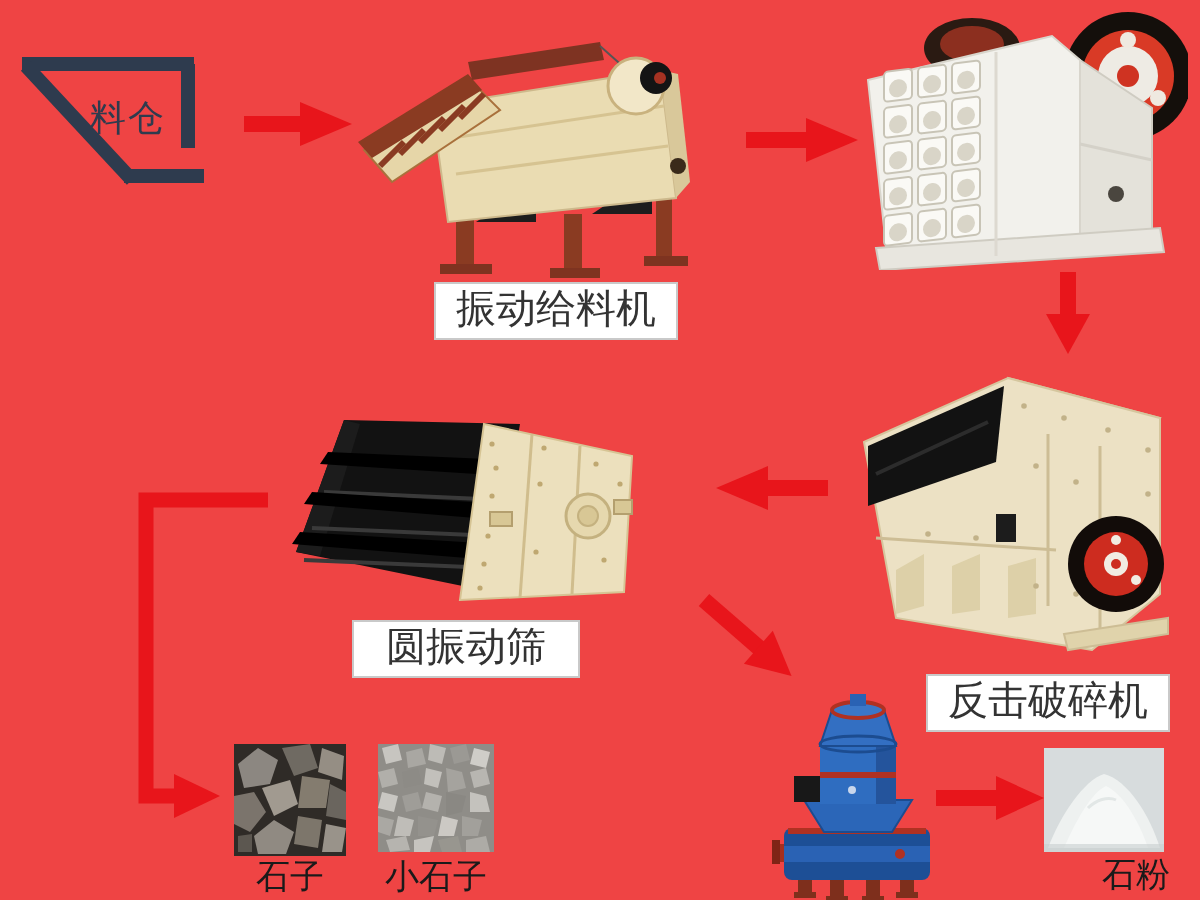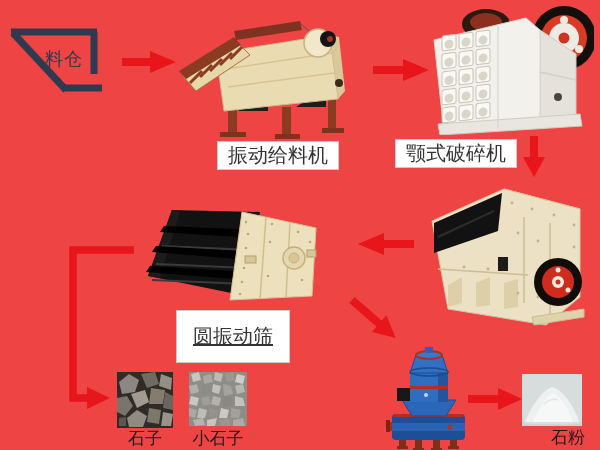--- a/index.html
+++ b/index.html
@@ -6,21 +6,21 @@
   .stage{
     position:relative;width:600px;height:450px;background:#ef4444;
     font-family:"Liberation Sans","DejaVu Sans",sans-serif;overflow:hidden;
   }
   .abs{position:absolute;}
   .label-box{
     position:absolute;background:#fff;border:1px solid #c9c9c9;
     color:#333;font-size:20px;line-height:21px;padding:3px 10px;
     white-space:nowrap;text-align:center;
   }
-  .label-box.wide{padding:15px 16px;text-decoration:underline;}
+  .label-box.wide{padding:3px 16px;}
   .hopper-text{
     position:absolute;color:#2e3b4e;font-size:18px;letter-spacing:1px;
     font-weight:500;white-space:nowrap;
   }
   .product-label{
     position:absolute;color:#1a1a1a;font-size:17px;text-align:center;
     font-family:Liberation Mono, monospace;white-space:nowrap;
   }
   svg{display:block;}
 </style>
@@ -136,21 +136,20 @@
         <circle cx="7" cy="65" r="4.5"></circle>
           <circle cx="24" cy="65" r="4.5"></circle>
           <circle cx="41" cy="65" r="4.5"></circle>
         <circle cx="7" cy="83" r="4.5"></circle>
           <circle cx="24" cy="83" r="4.5"></circle>
           <circle cx="41" cy="83" r="4.5"></circle>
       </g>
     </g>
   </svg>
 
-  <div class="label-box" style="left:395px;top:139px;">颚式破碎机</div>
 
   <svg class="abs" style="left:520px;top:133px;" width="28" height="46" viewBox="0 0 28 46">
     <line x1="14" y1="3" x2="14" y2="26" stroke="#e8151b" stroke-width="8"></line>
     <polygon points="3,24 25,24 14,44" fill="#e8151b"></polygon>
   </svg>
 
   <svg class="abs" style="left:428px;top:177px;" width="162" height="160" viewBox="0 0 162 160">
 
     <polygon points="76,12 152,32 140,46 70,28" fill="#e2d5b0" stroke="#d0c199" stroke-width="1"></polygon>
     <polygon points="4,44 76,12 152,32 152,120 118,148 20,132" fill="#ece1c4" stroke="#d5c69e" stroke-width="1"></polygon>
@@ -235,20 +234,21 @@
     </g>
   </svg>
 
   <div class="label-box wide" style="left:176px;top:310px;">圆振动筛</div>
 
   <svg class="abs" style="left:60px;top:240px;" width="84" height="172" viewBox="0 0 84 172">
     <path d="M74,10 L13,10 L13,158 L30,158" stroke="#e8151b" stroke-width="7.5" fill="none"></path>
     <polygon points="27,147 50,158 27,169" fill="#e8151b"></polygon>
   </svg>
 
+  <div class="label-box" style="left:463px;top:337px;">反击破碎机</div>
 
   <svg class="abs" style="left:346px;top:294px;" width="60" height="56" viewBox="0 0 60 56">
     <g transform="translate(6,6) rotate(41)">
       <line x1="0" y1="0" x2="38" y2="0" stroke="#e8151b" stroke-width="8"></line>
       <polygon points="36,-11 58,0 36,11" fill="#e8151b"></polygon>
     </g>
   </svg>
 
   <svg class="abs" style="left:386px;top:346px;" width="86" height="104" viewBox="0 0 86 104">
 

